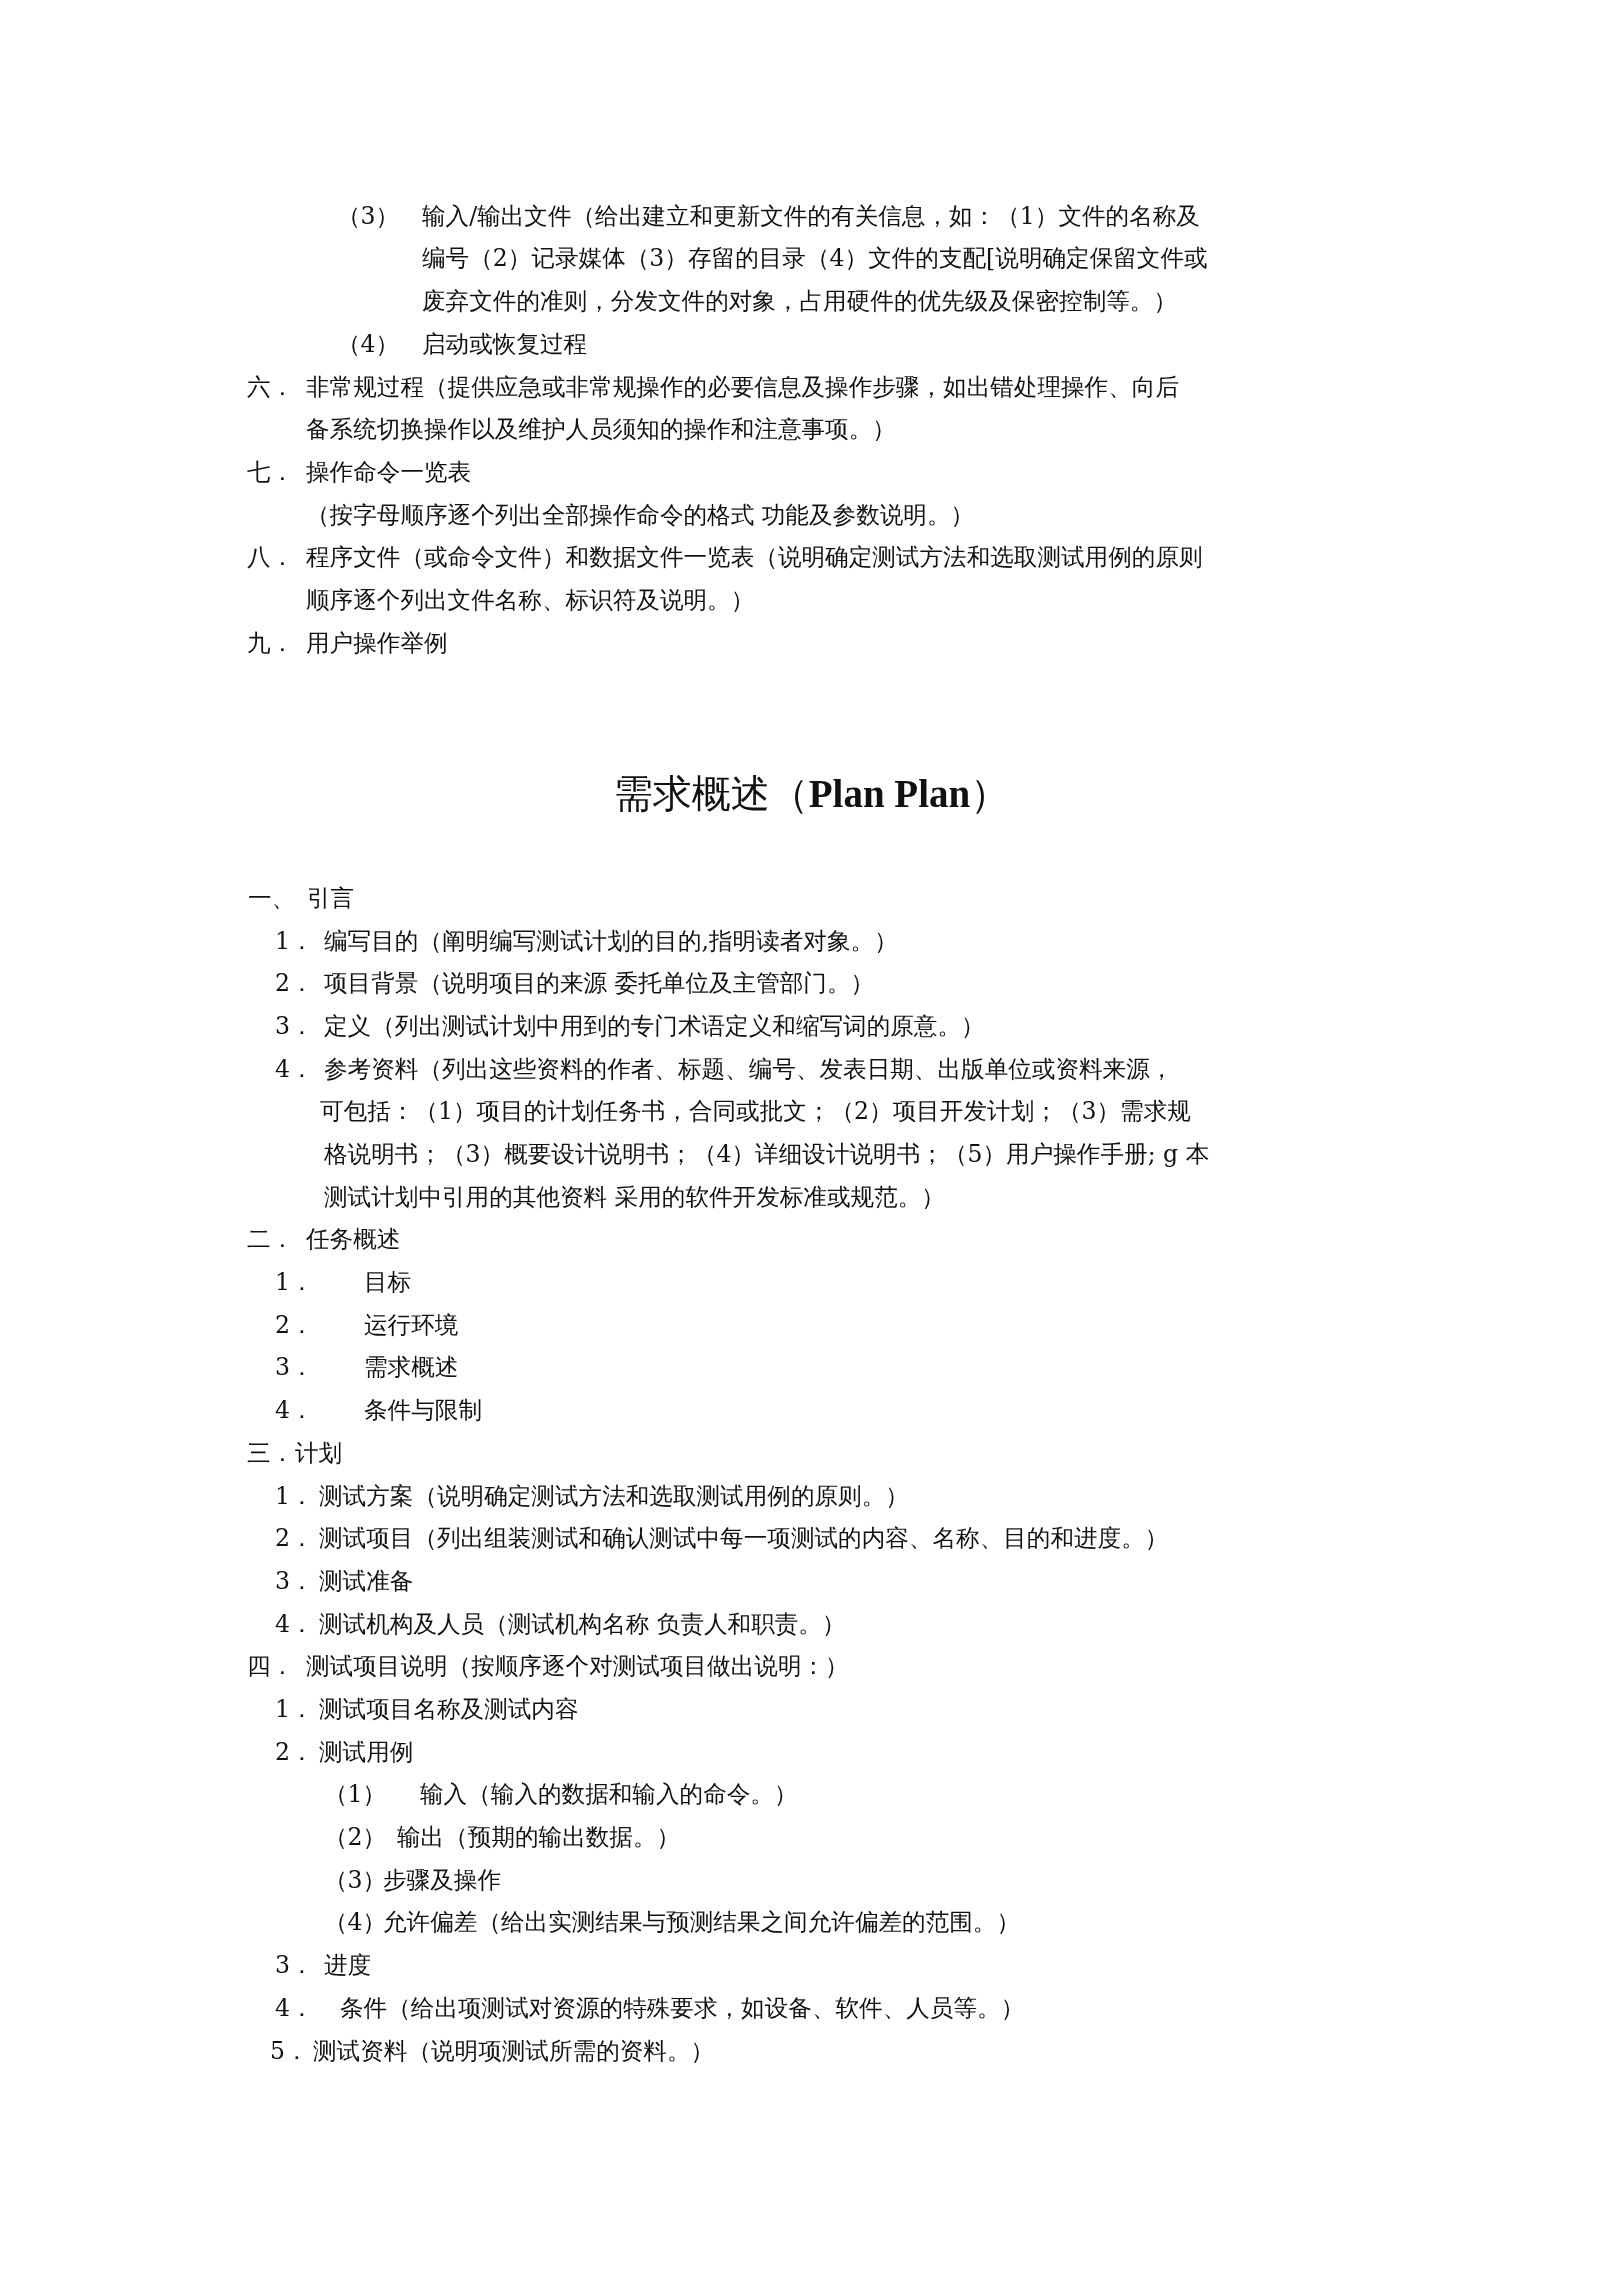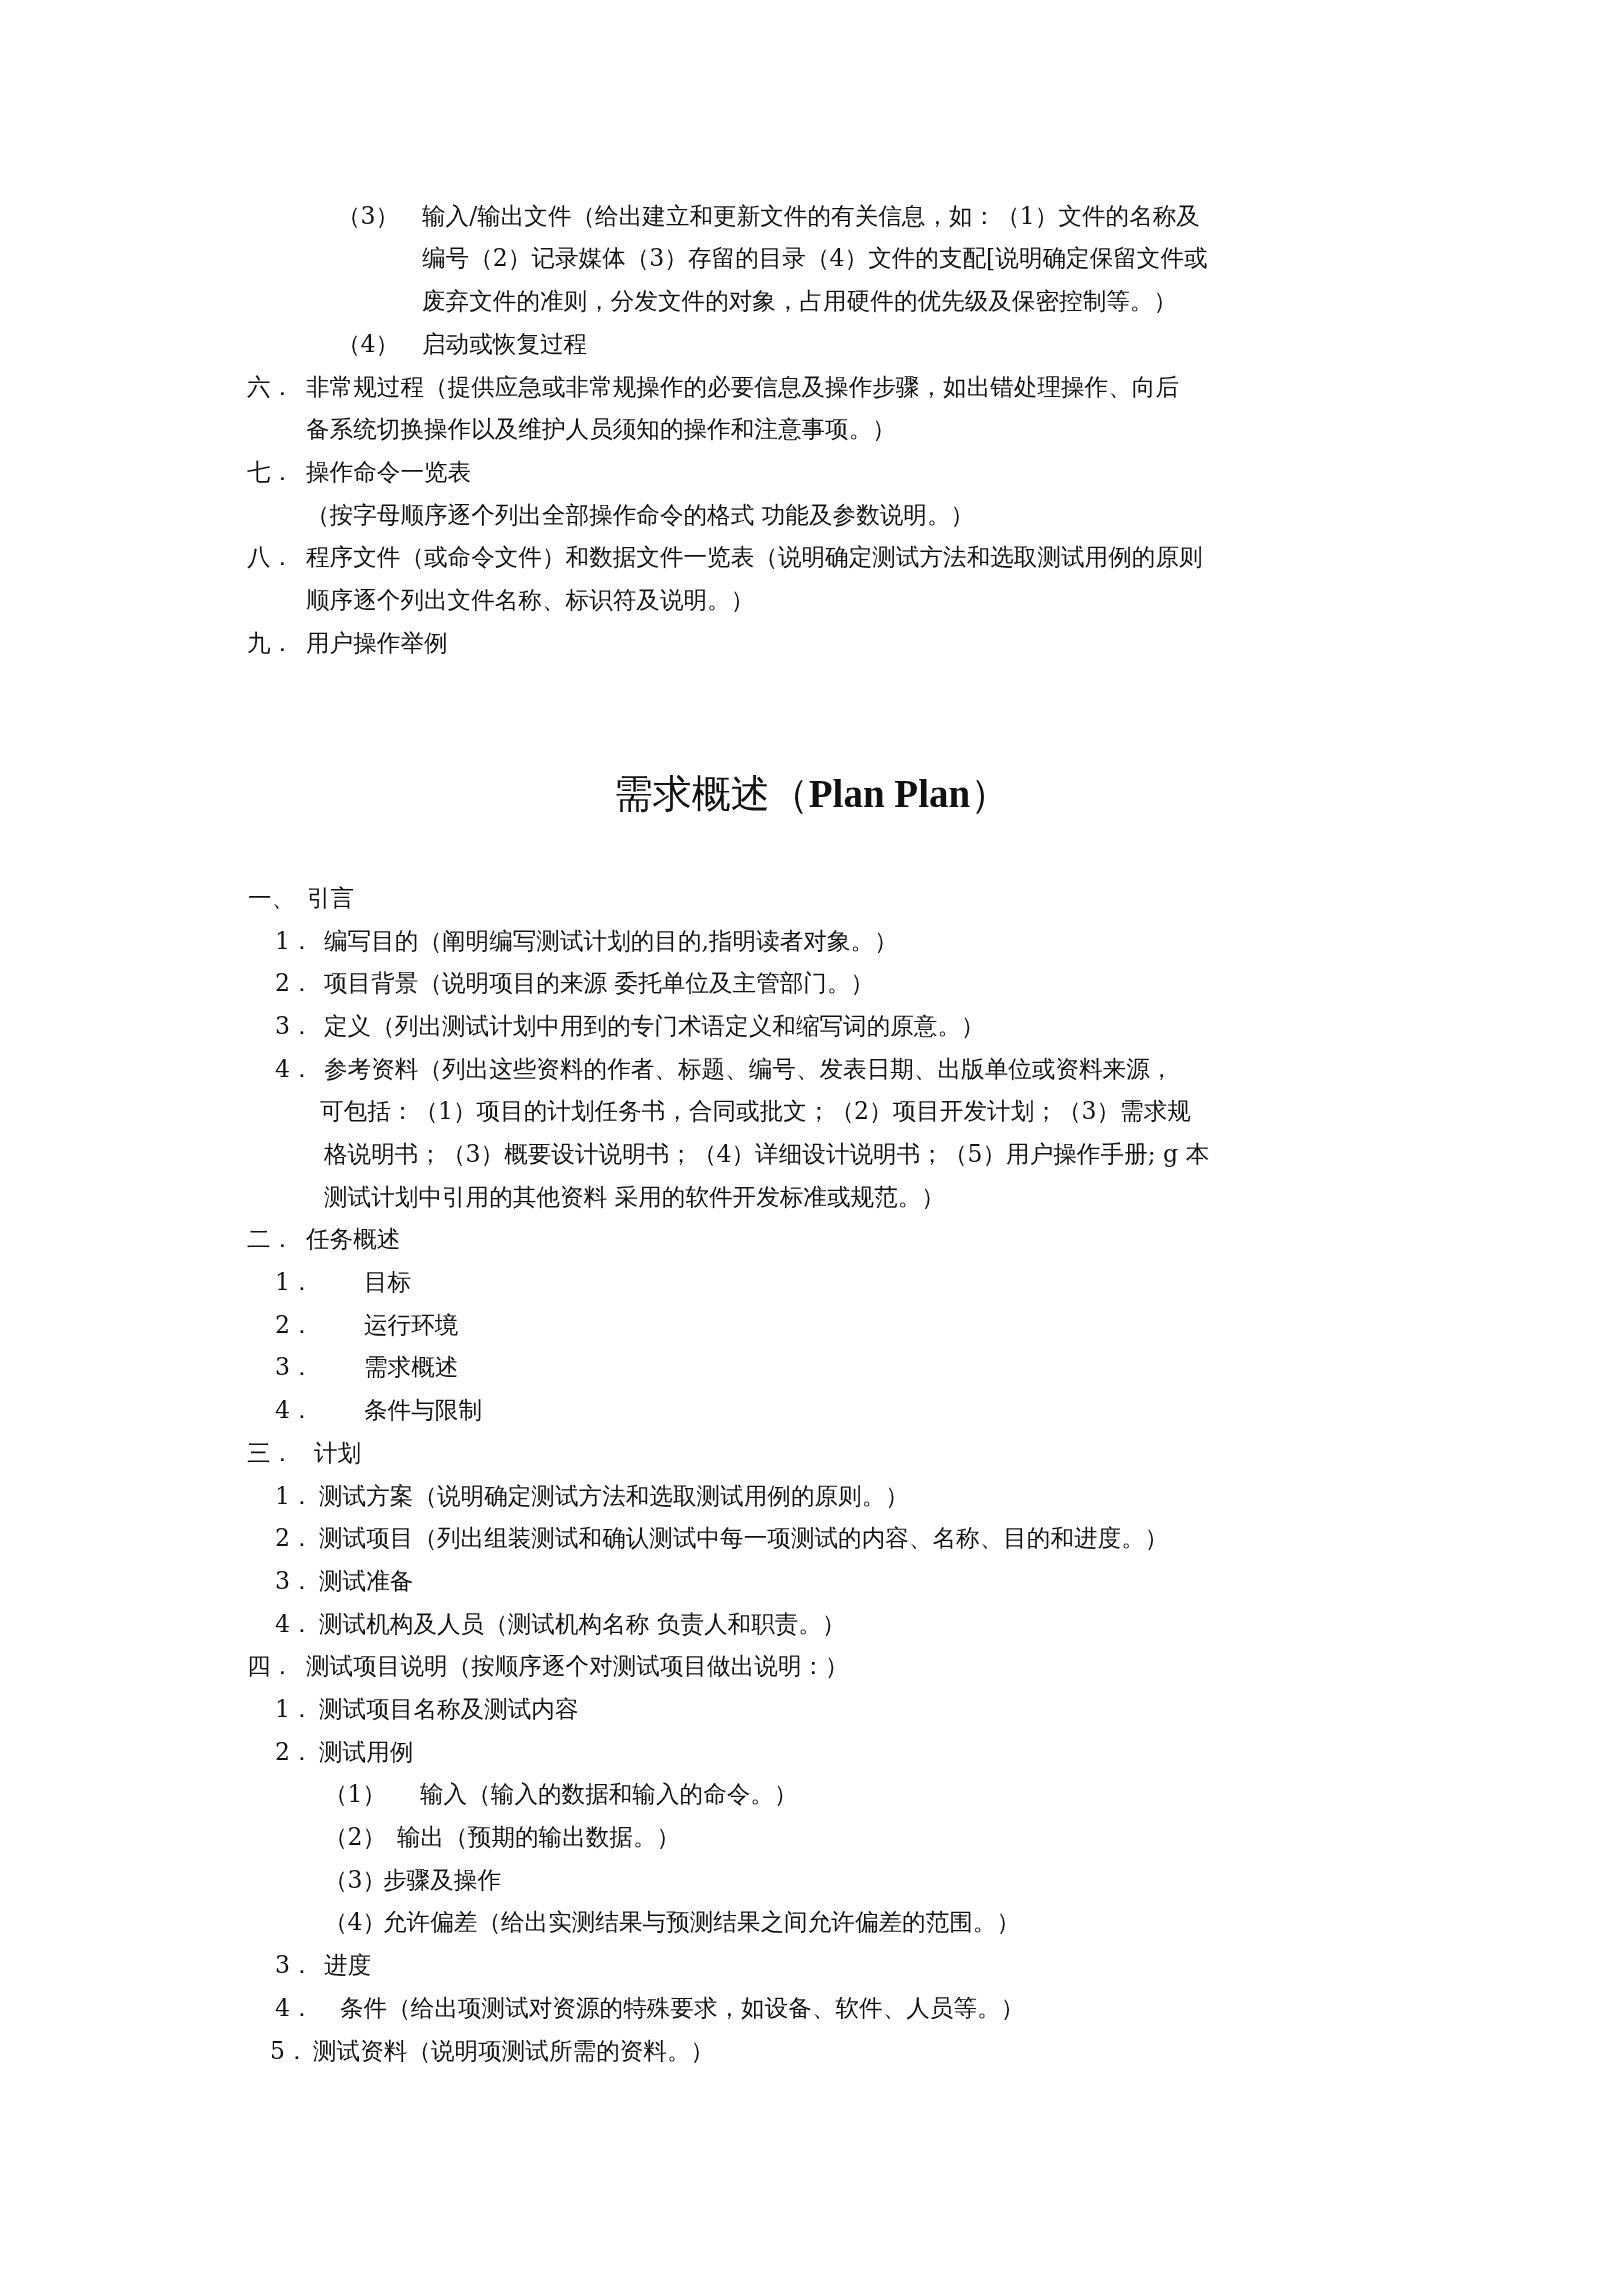--- a/index.html
+++ b/index.html
@@ -109,21 +109,21 @@
     <span style="left:275px;">3．</span>
     <span style="left:364px;">需求概述</span>
   </div>
   <div class="line" style="top:1389px;left:0;">
     <span style="left:275px;">4．</span>
     <span style="left:364px;">条件与限制</span>
   </div>
 
   <div class="line" style="top:1432px;left:0;">
     <span style="left:247px;">三．</span>
-    <span style="left:314px;">计划</span>
+    <span style="left:295px;">计划</span>
   </div>
   <div class="line" style="top:1475px;left:0;">
     <span style="left:275px;">1．</span>
     <span style="left:319px;">测试方案（说明确定测试方法和选取测试用例的原则。）</span>
   </div>
   <div class="line" style="top:1517px;left:0;">
     <span style="left:275px;">2．</span>
     <span style="left:319px;">测试项目（列出组装测试和确认测试中每一项测试的内容、名称、目的和进度。）</span>
   </div>
   <div class="line" style="top:1560px;left:0;">

